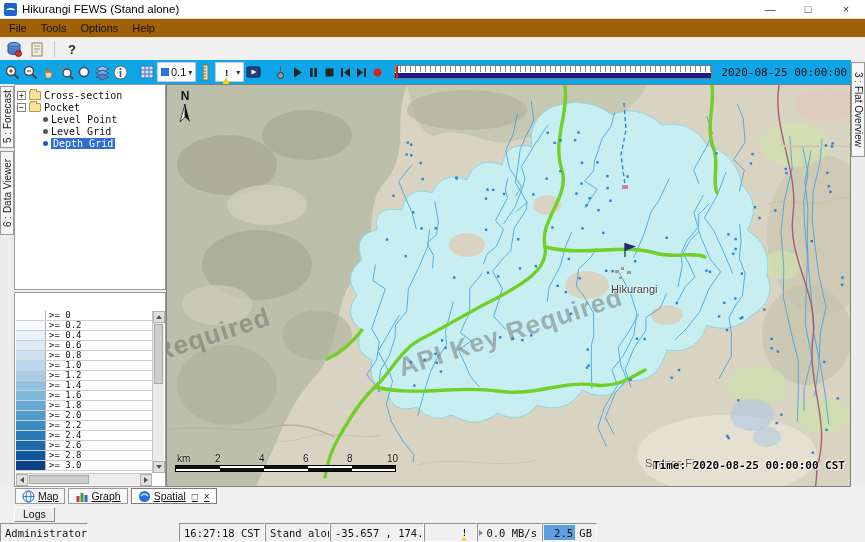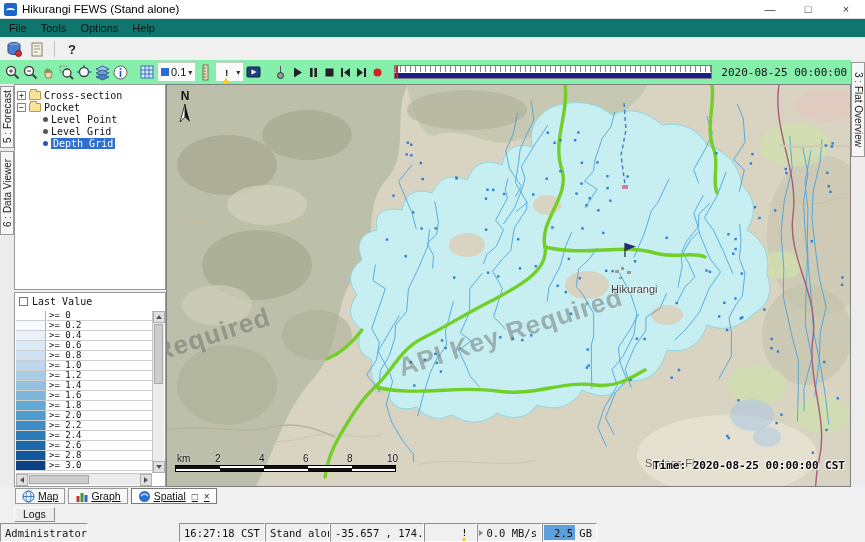--- a/index.html
+++ b/index.html
@@ -8,26 +8,26 @@
 
   
   .titlebar { position:absolute; left:0; top:0; width:865px; height:19px; background:#ffffff; border-bottom:1px solid #dcdcdc; display:flex; align-items:center; }
   .app-icon { width:13px; height:13px; margin:0 5px 0 4px; background:#1a66cc; border-radius:2px; position:relative; }
   .app-icon::after { content:""; position:absolute; left:2px; top:5px; width:9px; height:3px; border-top:2px solid #fff; border-radius:50%; }
   .title-text { font-size:11.5px; color:#000; }
   .win-controls { margin-left:auto; display:flex; height:100%; }
   .win-btn { width:38px; height:100%; display:flex; align-items:center; justify-content:center; font-size:11px; color:#333; }
 
   
-  .menubar { position:absolute; left:0; top:19px; width:865px; height:18px; background:#0f766e; display:flex; align-items:center; padding-left:2px; }
+  .menubar { position:absolute; left:0; top:19px; width:865px; height:18px; background:#a16207; display:flex; align-items:center; padding-left:2px; }
   .menu-item { padding:2px 7px; }
 
   
   .toolbar1 { position:absolute; left:0; top:37px; width:865px; height:23px; background:#f0f0f0; border-top:1px solid #e3e3e3; display:flex; align-items:center; padding-left:4px; gap:3px; }
-  .toolbar2 { position:absolute; left:0; top:60px; width:865px; height:24px; background:#86efac; display:flex; align-items:center; padding-left:4px; gap:1px; }
+  .toolbar2 { position:absolute; left:0; top:60px; width:865px; height:24px; background:#0ea5e9; display:flex; align-items:center; padding-left:4px; gap:1px; }
   .tb-btn { width:20px; height:20px; display:flex; align-items:center; justify-content:center; }
   .tb-sep { width:1px; height:16px; background:#c2c2c2; margin:0 4px; }
   .help-glyph { font-weight:bold; font-size:13px; color:#222; }
   .dd-btn { height:20px; display:flex; align-items:center; gap:2px; padding:0 3px; border:1px solid #c9c9c9; background:#fbfbfb; }
   .blue-sq { width:8px; height:8px; background:#2a6fd6; display:inline-block; }
   .caret { font-size:8px; color:#333; }
   .warn-tri { position:relative; width:15px; height:13px; }
   .warn-tri .tri { width:0; height:0; border-left:7px solid transparent; border-right:7px solid transparent; border-bottom:12px solid #ffd21a; filter:drop-shadow(0 0 0.5px #b08900); }
   .warn-tri .excl { position:absolute; left:0; right:0; top:2px; text-align:center; font-size:9px; font-weight:bold; color:#000; }
   .timeline { width:318px; height:14px; border:1px solid #7a7a7a; background:#fff; position:relative; margin-left:8px; flex:none; }
@@ -303,24 +303,20 @@
     <span class="leaf-dot"></span>
     <span class="tree-label">Level Grid</span>
   </div>
   <div class="tree-row child">
     <span class="leaf-dot blue"></span>
     <span class="tree-label selected">Depth Grid</span>
   </div>
 </div>
 
 <div class="legend-panel">
-  <div class="legend-header">
-    <span class="chk"></span>
-    <span>Last Value</span>
-  </div>
   <div class="legend-rows">
       <div class="legend-row">
         <span class="legend-swatch" style="background: rgb(255, 255, 255);"></span>
         <span class="legend-label">&gt;= 0</span>
       </div>
       <div class="legend-row">
         <span class="legend-swatch" style="background: rgb(247, 251, 255);"></span>
         <span class="legend-label">&gt;= 0.2</span>
       </div>
       <div class="legend-row">

